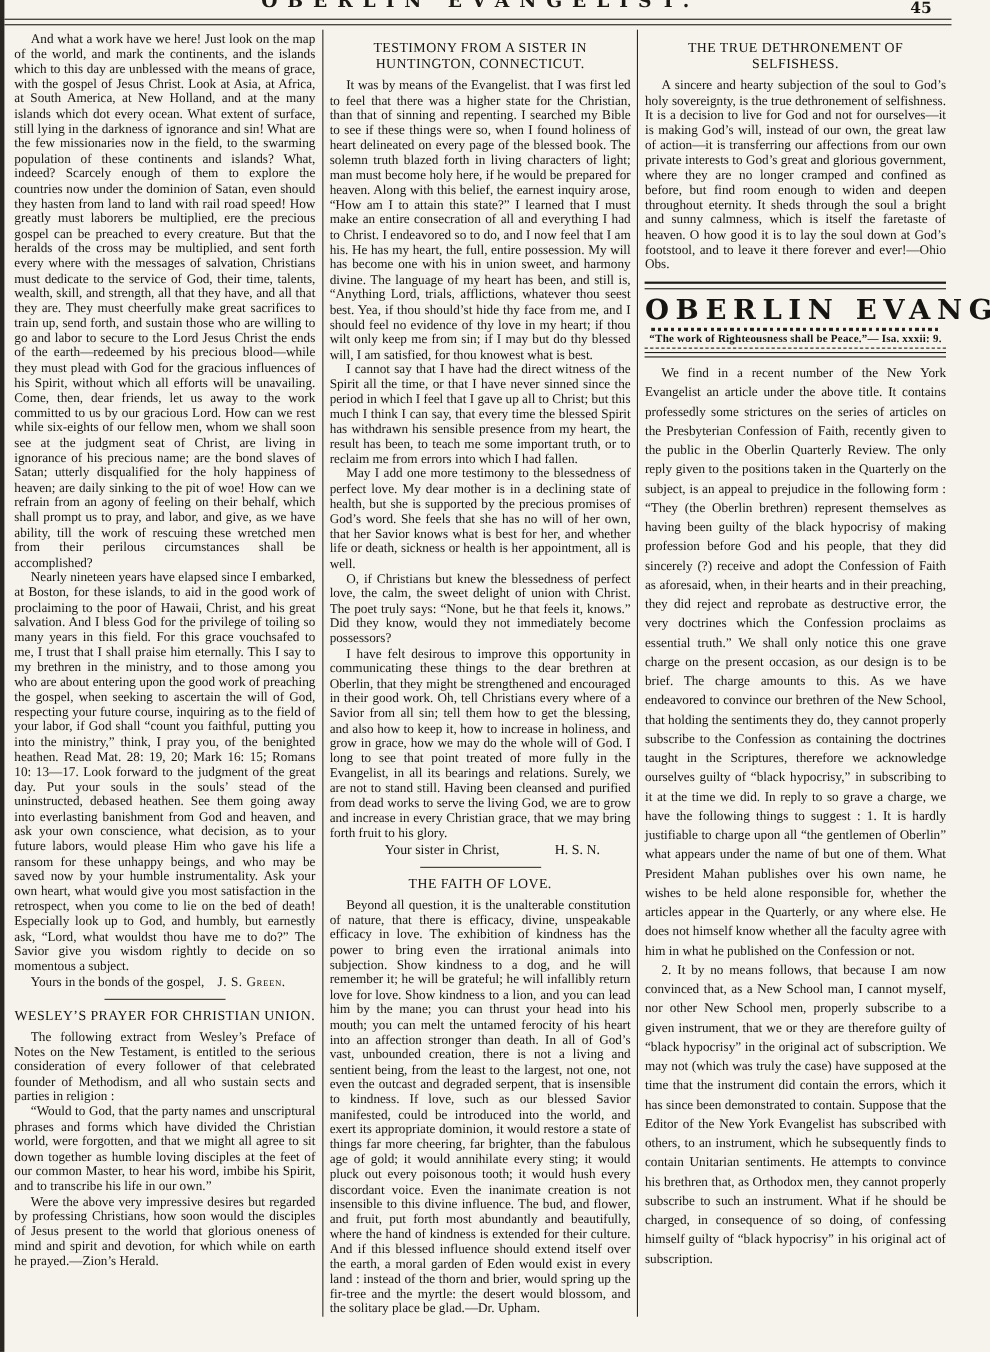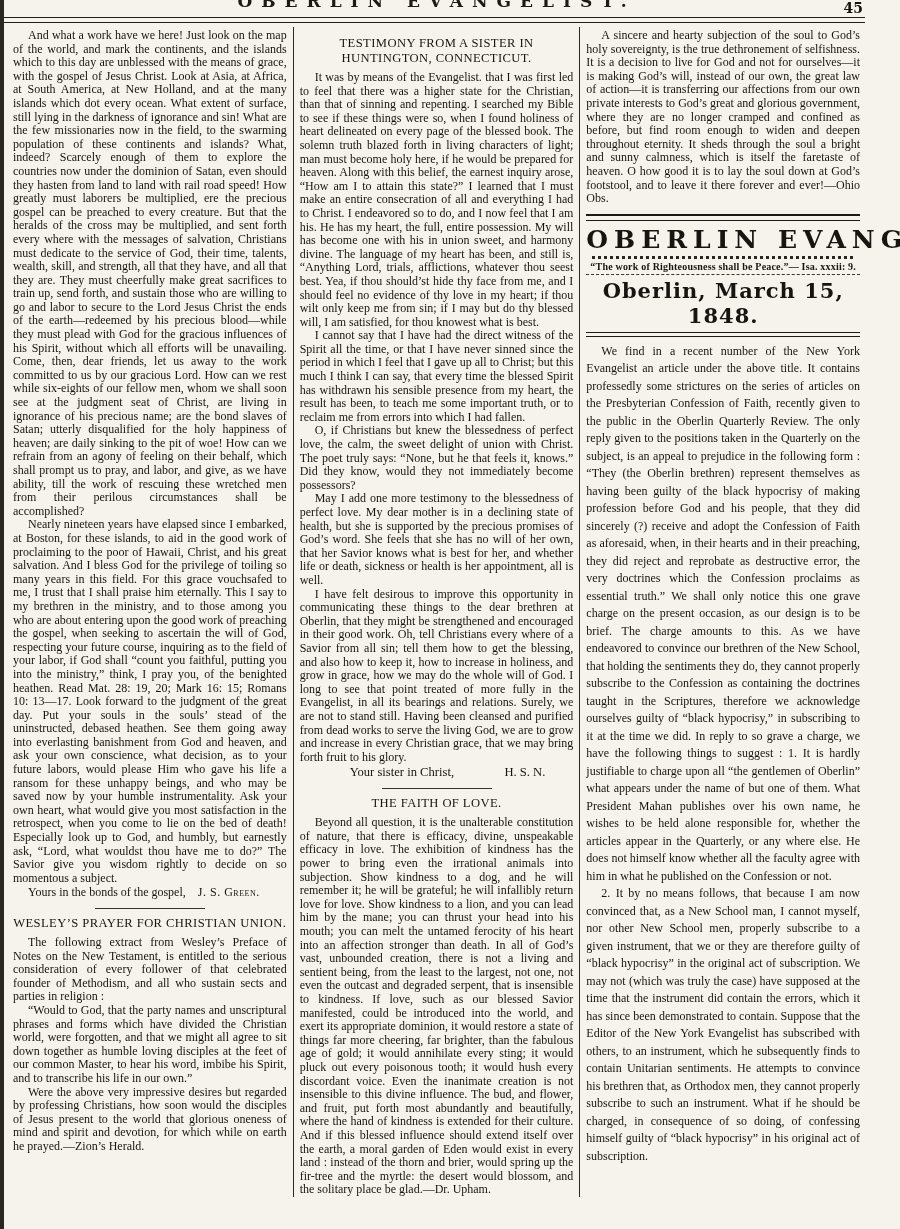--- a/index.html
+++ b/index.html
@@ -15,21 +15,21 @@
     border-left:4px solid #2a2722;
   }
   
   .running-head-row{position:relative;height:16px;overflow:hidden;}
   .running-head{
     position:absolute;left:0;right:0;top:-9px;
     text-align:center;font-family:"DejaVu Serif",serif;
     font-size:17px;font-weight:700;letter-spacing:9px;color:#1d1a15;
   }
   .page-number{
-    position:absolute;right:6px;top:0;
+    position:absolute;right:22px;top:0;
     font-weight:700;font-size:14px;font-family:"DejaVu Serif",serif;text-align:right;
   }
   .head-rule{height:4px;margin:1px 4px 4px 0;
     border-top:1.5px solid #211e19;border-bottom:1px solid #211e19;}
   
   .columns{display:flex;align-items:stretch;padding:0 4px 0 4px;}
   .col{flex:1 1 0;min-width:0;padding:2px 5px 0 5px;}
   .col-divider{width:1px;background:#2b2821;margin:0 1px;}
   
   p{margin:0;text-indent:15px;text-align:justify;
@@ -90,43 +90,43 @@
       <p><span class="seg-n">“Would to God, that the </span><span class="seg-i">party names</span><span class="seg-n"> and </span><span class="seg-i">unscriptural phrases</span><span class="seg-n"> and </span><span class="seg-i">forms</span><span class="seg-n"> which have divided the Christian world, </span><span class="seg-i">were forgotten</span><span class="seg-n">, and that we might </span><span class="seg-i">all agree</span><span class="seg-n"> to sit down together as humble loving disciples at the feet of our common Master, to hear his word, imbibe his Spirit, and to transcribe his life in our own.”</span></p>
       <p><span class="seg-n">Were the above very impressive desires but regarded by professing Christians, how soon would the disciples of Jesus present to the world that glorious oneness of mind and spirit and devotion, for which while on earth he prayed.—</span><span class="seg-i">Zion’s Herald.</span></p>
     </div>
 
     <div class="col-divider"></div>
 
     <div class="col">
       <h3 class="article-heading">TESTIMONY FROM A SISTER IN HUNTINGTON, CONNECTICUT.</h3>
       <p>It was by means of the Evangelist. that I was first led to feel that there was a higher state for the Christian, than that of sinning and repenting.  I searched my Bible to see if these things were so, when I found holiness of heart delineated on every page of the blessed book.  The solemn truth blazed forth in living characters of light;  man must become holy here, if he would be prepared for heaven.  Along with this belief, the earnest inquiry arose, “How am I to attain this state?”  I learned that I must make an entire consecration of all and everything I had to Christ.  I endeavored so to do, and I now feel that I am his. He has my heart, the full, entire possession.  My will has become one with his in union sweet, and harmony divine.  The language of my heart has been, and still is, “Anything Lord, trials, afflictions, whatever thou seest best.  Yea, if thou should’st hide thy face from me, and I should feel no evidence of thy love in my heart; if thou wilt only keep me from sin; if I may but do thy blessed will, I am satisfied, for thou knowest what is best.</p>
       <p>I cannot say that I have had the direct witness of the Spirit all the time, or that I have never sinned since the period in which I feel that I gave up all to Christ; but this much I think I can say, that every time the blessed Spirit has withdrawn his sensible presence from my heart, the result has been, to teach me some important truth, or to reclaim me from errors into which I had fallen.</p>
+      <p>May I add one more testimony to the blessedness of perfect love.  My dear mother is in a declining state of health, but she is supported by the precious promises of God’s word.  She feels that she has no will of her own, that her Savior knows what is best for her, and whether life or death, sickness or health is her appointment, all is well.</p>
       <p>O, if Christians but knew the blessedness of perfect love, the calm, the sweet delight of union with Christ.  The poet truly says: “None, but he that feels it, knows.”  Did they know, would they not immediately become possessors?</p>
-      <p>May I add one more testimony to the blessedness of perfect love.  My dear mother is in a declining state of health, but she is supported by the precious promises of God’s word.  She feels that she has no will of her own, that her Savior knows what is best for her, and whether life or death, sickness or health is her appointment, all is well.</p>
       <p>I have felt desirous to improve this opportunity in communicating these things to the dear brethren at Oberlin, that they might be strengthened and encouraged in their good work.   Oh, tell Christians every where of a Savior from all sin; tell them how to get the blessing, and also how to keep it, how to increase in holiness, and grow in grace, how we may do the whole will of God.  I long to see that point treated of more fully in the Evangelist, in all its bearings and relations.  Surely, we are not to stand still. Having been cleansed and purified from dead works to serve the living God, we are to grow and increase in every Christian grace, that we may bring forth fruit to his glory.</p>
       <div class="sig-row">
         <span>Your sister in Christ,</span>
         <span>H. S. N.</span>
       </div>
       <hr class="article-rule">
       <h3 class="article-heading">THE FAITH OF LOVE.</h3>
       <p><span class="seg-n">Beyond all question, it is the unalterable constitution of nature, that there is efficacy, divine, unspeakable efficacy in love.   The exhibition of kindness has the power to bring even the irrational animals into subjection.   Show kindness to a dog, and he will remember it; he will be grateful; he will infallibly return love for love.  Show kindness to a lion, and you can lead him by the mane; you can thrust your head into his mouth; you can melt the untamed ferocity of his heart into an affection stronger than death. In all of God’s vast, unbounded creation, there is not a living and sentient being, from the least to the largest, not one, not even the outcast and degraded serpent, that is insensible to kindness.   If love, such as our blessed Savior manifested, could be introduced into the world, and exert its appropriate dominion, it would restore a state of things far more cheering, far brighter, than the fabulous age of gold;  it would annihilate every sting; it would pluck out every poisonous tooth; it would hush every discordant voice. Even the inanimate creation is not insensible to this divine influence.   The bud, and flower, and fruit, put forth most abundantly and beautifully, where the hand of kindness is extended for their culture.   And if this blessed influence should extend itself over the earth, a moral garden of Eden would exist in every land : instead of the thorn and brier, would spring up the fir-tree and the myrtle: the desert would blossom, and the solitary place be glad.—</span><span class="seg-i">Dr. Upham.</span></p>
     </div>
 
     <div class="col-divider"></div>
 
     <div class="col">
+      <h3 class="article-heading">THE TRUE DETHRONEMENT OF SELFISHESS.</h3>
       <p><span class="seg-n">A sincere and hearty subjection of the soul to God’s holy sovereignty, is the true dethronement of selfishness.  It is a decision to live for God and not for ourselves—it is making God’s will, instead of our own,  the great law of action—it is transferring our affections from our own private interests to God’s great and glorious government, where they are no longer cramped and confined as before, but find room enough to widen and deepen throughout eternity.  It sheds through the soul a bright and sunny calmness, which is itself the faretaste of heaven.  O how good it is to lay the soul down at God’s footstool, and to leave it there forever and ever!—</span><span class="seg-i">Ohio Obs.</span></p>
 
       <div class="rule-double-heavy"></div>
       <div class="masthead-title">OBERLIN EVANGELIST.</div>
       <div class="rule-wavy"></div>
       <div class="motto">“The work of Righteousness shall be Peace.”— Isa. xxxii: 9.</div>
       <hr class="rule-thin">
-      <div class="dateline">Oberlin, March 15, 1848.</div>
       <div class="rule-double"></div>
 
       <div class="leaded">
         <p><span class="seg-n">We find in a recent number of the New York Evangelist an article under the above title.  It contains professedly some strictures on the series  of articles on the Presbyterian Confession of Faith, recently given to the public in the Oberlin Quarterly Review.  The only reply given to the positions taken in the Quarterly on the subject, is an appeal to prejudice in the following form : “They (the Oberlin brethren) represent themselves as having been guilty of the black hypocrisy of making profession before God and his people, that they did sincerely (?) receive and adopt the Confession of Faith as aforesaid, when, in their hearts and in their preaching, they did reject and reprobate as destructive error, the very doctrines which the Confession proclaims as essential truth.”   We shall only notice this one grave charge on the present occasion, as our design is to be brief.   The charge amounts to this.   As we have endeavored to convince our brethren of the New School, that holding the sentiments they do, they cannot properly subscribe to the Confession as containing the doctrines taught in the Scriptures, therefore we acknowledge ourselves guilty of “black hypocrisy,” in subscribing to it at the time we did.  In reply to so grave a charge, we have the following things to suggest : 1. It is hardly justifiable to charge upon </span><span class="seg-i">all</span><span class="seg-n"> “the gentlemen of Oberlin” what appears under the name of but one of them.  What President Mahan publishes over his own name, he wishes to be held alone responsible for, whether the articles appear in the Quarterly, or any where else.  He does not himself know whether all the faculty agree with him in what he published on the Confession or not.</span></p>
         <p>2. It by no means follows, that because I am now convinced that, as a New School man, I cannot myself, nor other New School men, properly subscribe to a given instrument, that we or they are therefore guilty of “black hypocrisy” in the original act of subscription.  We may not (which was truly the case) have supposed at the time that the instrument did contain the errors, which it has since been demonstrated to contain.  Suppose that the Editor of the New York Evangelist has subscribed with others, to an instrument, which he subsequently finds to contain Unitarian sentiments.  He attempts to convince his brethren that, as Orthodox men, they cannot properly subscribe to such an instrument.  What if he should be charged, in consequence of so doing, of confessing himself guilty of “black hypocrisy” in his original act of subscription.</p>
 
       </div>
     </div>
 
   </div>

